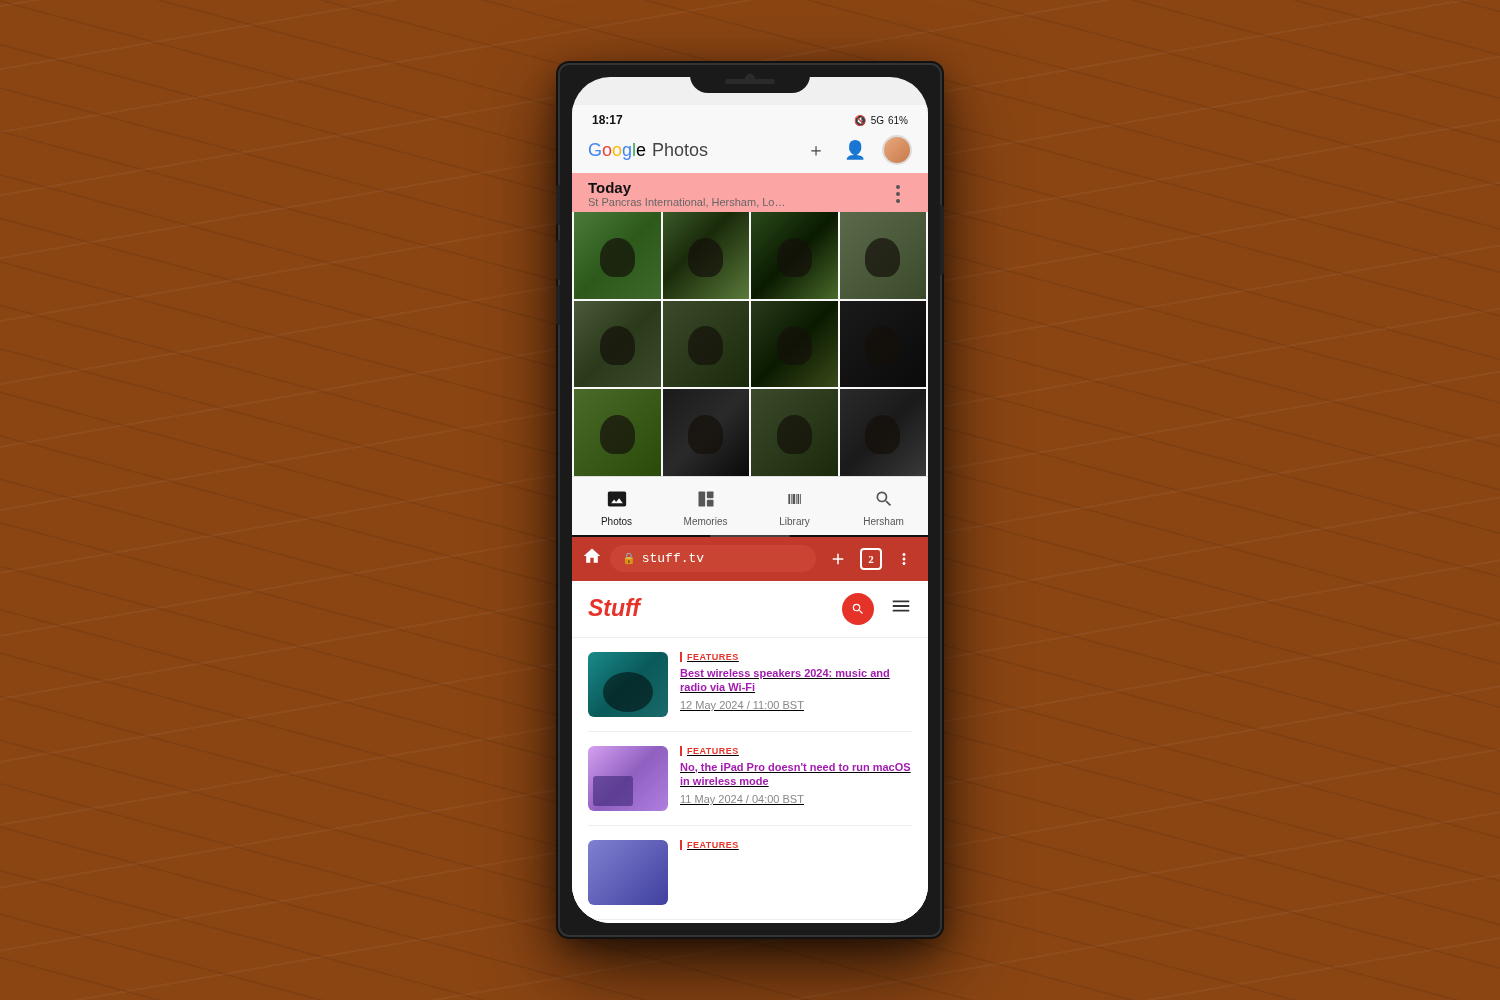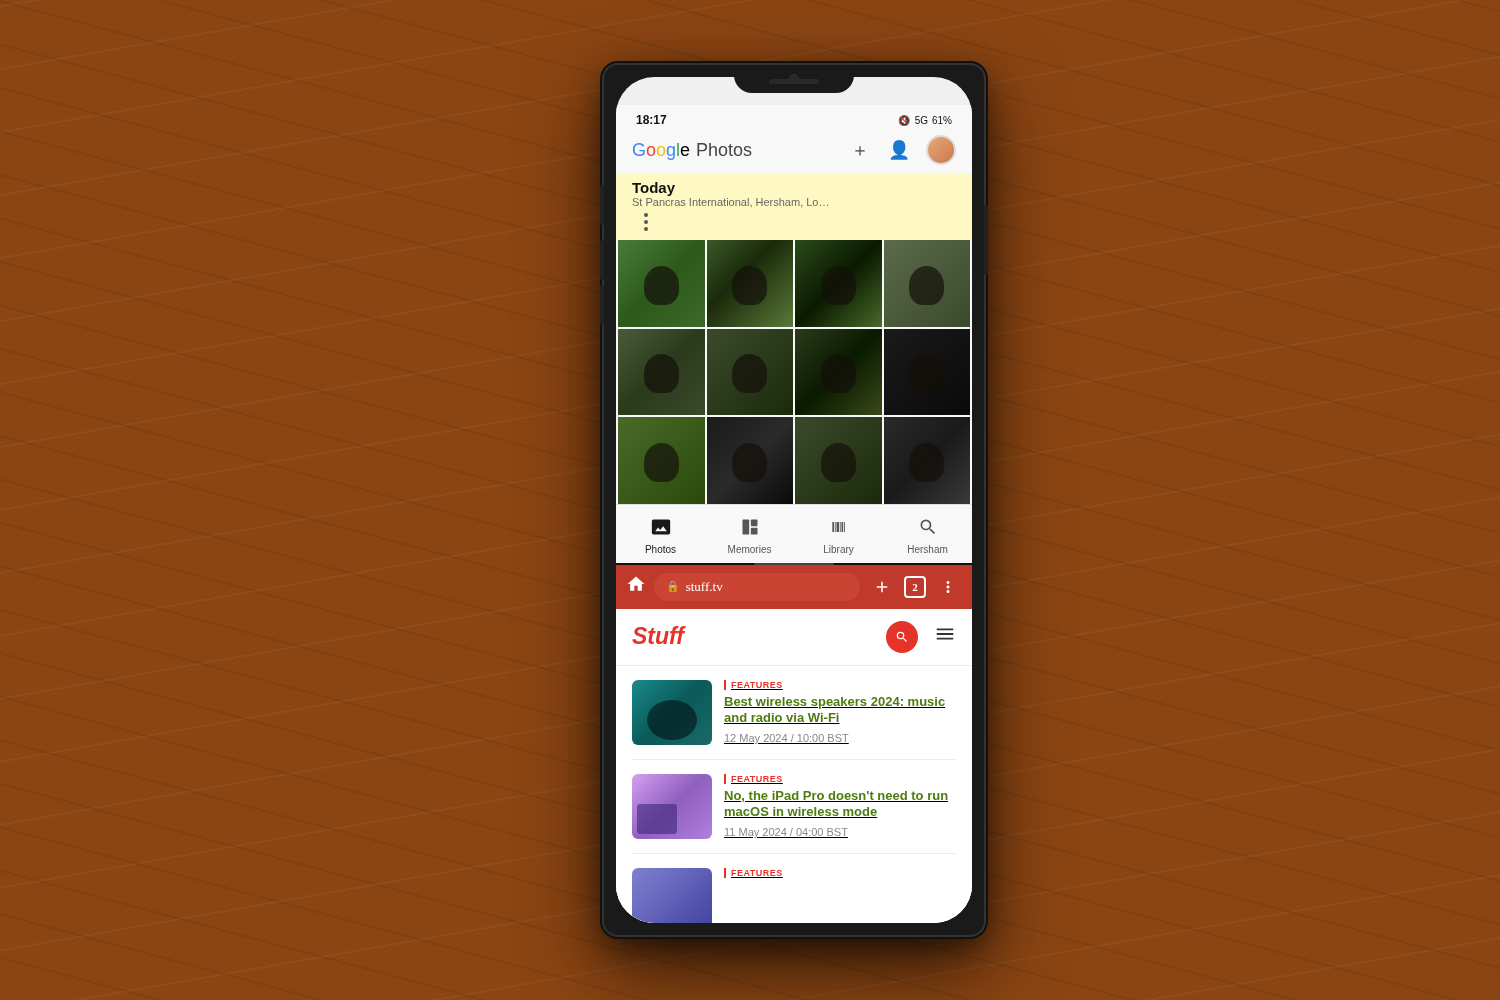--- a/index.html
+++ b/index.html
@@ -40,28 +40,27 @@
       position: relative;
       width: 380px;
       height: 870px;
       z-index: 10;
     }
 
     .phone-body {
       width: 100%;
       height: 100%;
       background: #1a1a1a;
-      border-radius: 14px;
+      border-radius: 9px;
       position: relative;
       box-shadow:
         0 0 0 2px #333,
         0 0 0 4px #111,
         0 30px 80px rgba(0,0,0,0.7),
         0 10px 30px rgba(0,0,0,0.5);
-      margin-left: 44px;
     }
 
     
     .phone-body::before {
       content: '';
       position: absolute;
       right: -4px;
       top: 140px;
       width: 4px;
       height: 70px;
@@ -204,24 +203,23 @@
       height: 30px;
       border-radius: 50%;
       background: linear-gradient(135deg, #e8a87c, #c97a4a);
       border: 2px solid #ddd;
       overflow: hidden;
     }
 
     
     .today-header {
       display: flex;
-      align-items: flex-start;
+      align-items: center;
       padding: 6px 16px 4px;
-      background: #fef9c3;
-      flex-direction: column;
+      background: #fca5a5;
     }
     .today-info {
       flex: 1;
     }
     .today-title {
       font-family: sans-serif;
       font-size: 15px;
       font-weight: 600;
       color: #111;
     }
@@ -365,21 +363,21 @@
       display: flex;
       align-items: center;
       gap: 6px;
     }
     .url-lock {
       color: rgba(255,255,255,0.8);
       font-size: 11px;
     }
     .url-text {
       color: white;
-      font-family: Liberation Serif, serif;
+      font-family: Liberation Mono, monospace;
       font-size: 13px;
       font-weight: 500;
     }
     .browser-actions {
       display: flex;
       align-items: center;
       gap: 8px;
     }
     .browser-btn {
       color: white;
@@ -504,23 +502,23 @@
       font-weight: 700;
       color: #E63329;
       text-transform: uppercase;
       letter-spacing: 0.5px;
       border-left: 2px solid #E63329;
       padding-left: 5px;
       margin-bottom: 4px;
     }
     .article-title {
       font-family: sans-serif;
-      font-size: 13px;
+      font-size: 11px;
       font-weight: 700;
-      color: #4d7c0f;
+      color: #a21caf;
       line-height: 1.3;
       margin-bottom: 5px;
     }
     .article-date {
       font-family: sans-serif;
       font-size: 11px;
       color: #888;
     }
 
     
@@ -701,21 +699,21 @@
             </div>
           </div>
 
           <div class="articles-list">
 
             <div class="article-card">
               <div class="article-thumb thumb-speakers"></div>
               <div class="article-meta">
                 <div class="article-category">FEATURES</div>
                 <div class="article-title">Best wireless speakers 2024: music and radio via Wi-Fi</div>
-                <div class="article-date">12 May 2024 / 10:00 BST</div>
+                <div class="article-date">12 May 2024 / 11:00 BST</div>
               </div>
             </div>
 
             <div class="article-card">
               <div class="article-thumb thumb-ipad"></div>
               <div class="article-meta">
                 <div class="article-category">FEATURES</div>
                 <div class="article-title">No, the iPad Pro doesn't need to run macOS in wireless mode</div>
                 <div class="article-date">11 May 2024 / 04:00 BST</div>
               </div>

